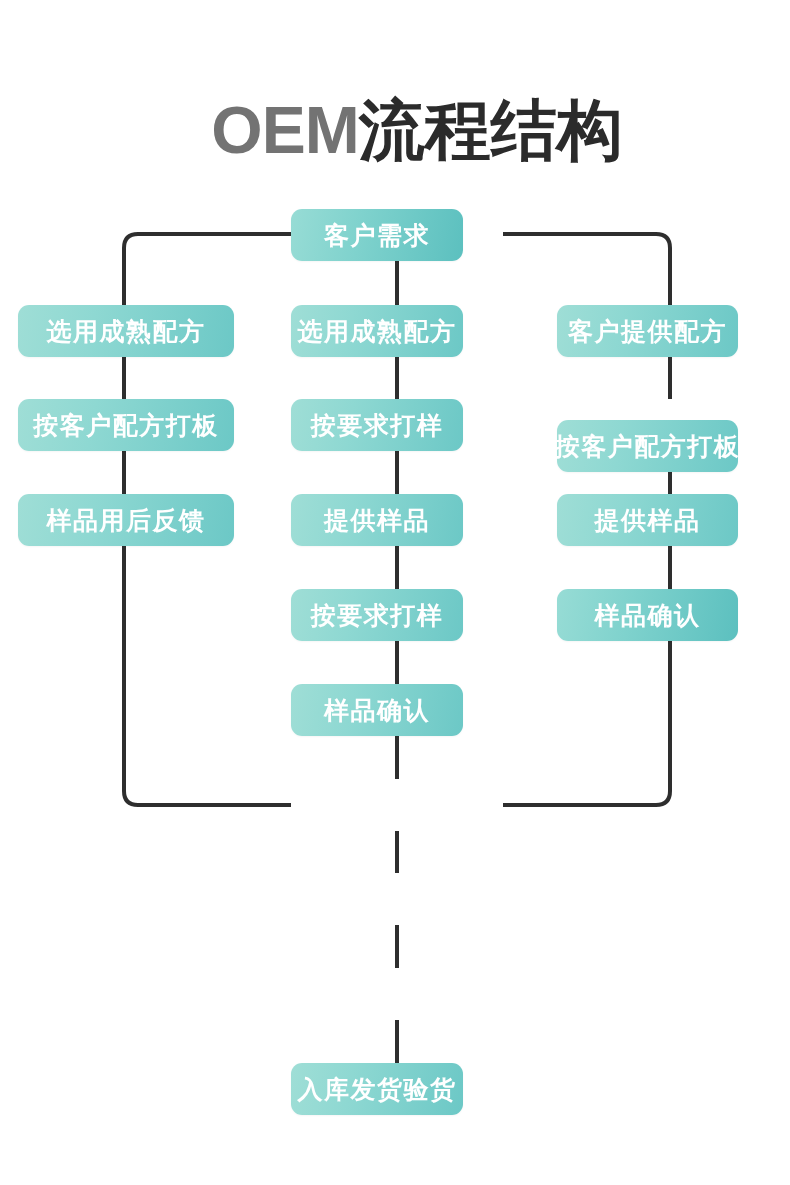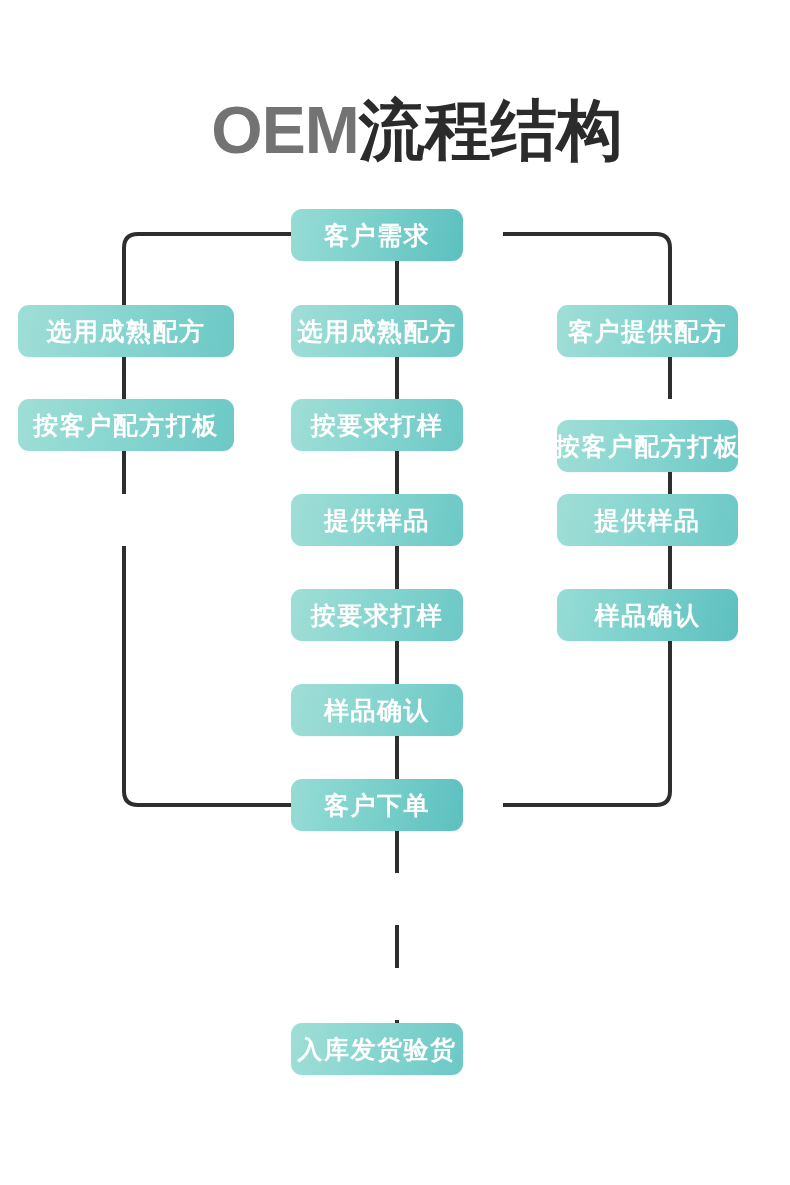--- a/index.html
+++ b/index.html
@@ -119,20 +119,23 @@
   <div class="node col-mid strong" style="top:209px">
     <span>客户需求</span>
   </div>
 
   <div class="node col-left" style="top:305px">
     <span>选用成熟配方</span>
   </div>
   <div class="node col-left" style="top:399px">
     <span>按客户配方打板</span>
   </div>
+  <div class="node col-left" style="top:494px">
+    <span>样品用后反馈</span>
+  </div>
 
   <div class="node col-mid" style="top:305px">
     <span>选用成熟配方</span>
   </div>
   <div class="node col-mid" style="top:399px">
     <span>按要求打样</span>
   </div>
   <div class="node col-mid" style="top:494px">
     <span>提供样品</span>
   </div>
@@ -149,21 +152,18 @@
   <div class="node col-right" style="top:420px">
     <span>按客户配方打板</span>
   </div>
   <div class="node col-right" style="top:494px">
     <span>提供样品</span>
   </div>
   <div class="node col-right strong" style="top:589px">
     <span>样品确认</span>
   </div>
 
-  <div class="node col-mid strong" style="top:779px">
-    <span>客户下单</span>
-  </div>
 
-  <div class="node col-mid" style="top:1023px">
+  <div class="node col-mid" style="top:1063px">
     <span>入库发货验货</span>
   </div>
 
 </div>
 
 </body></html>

